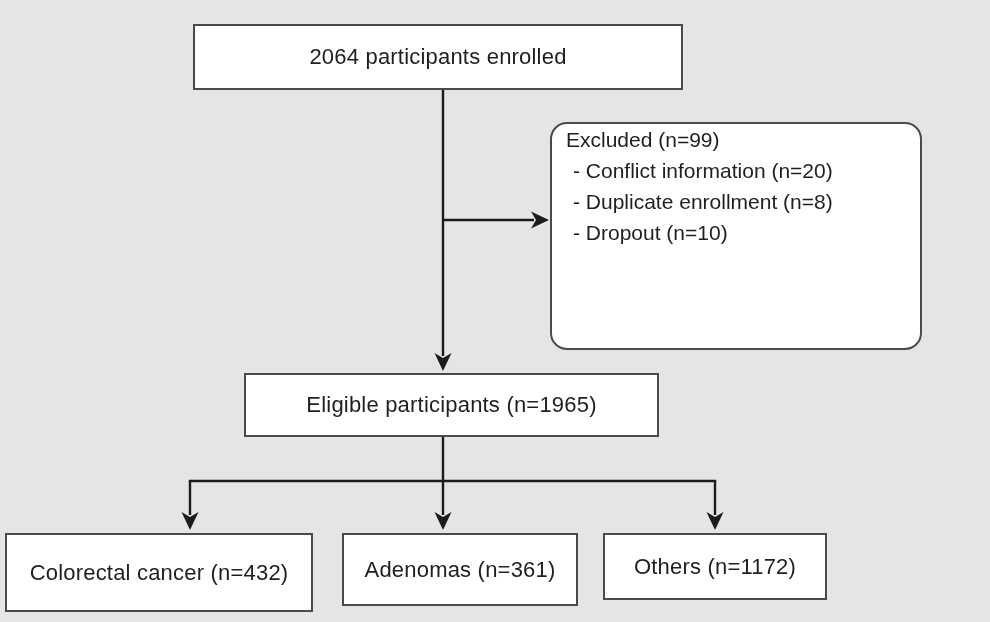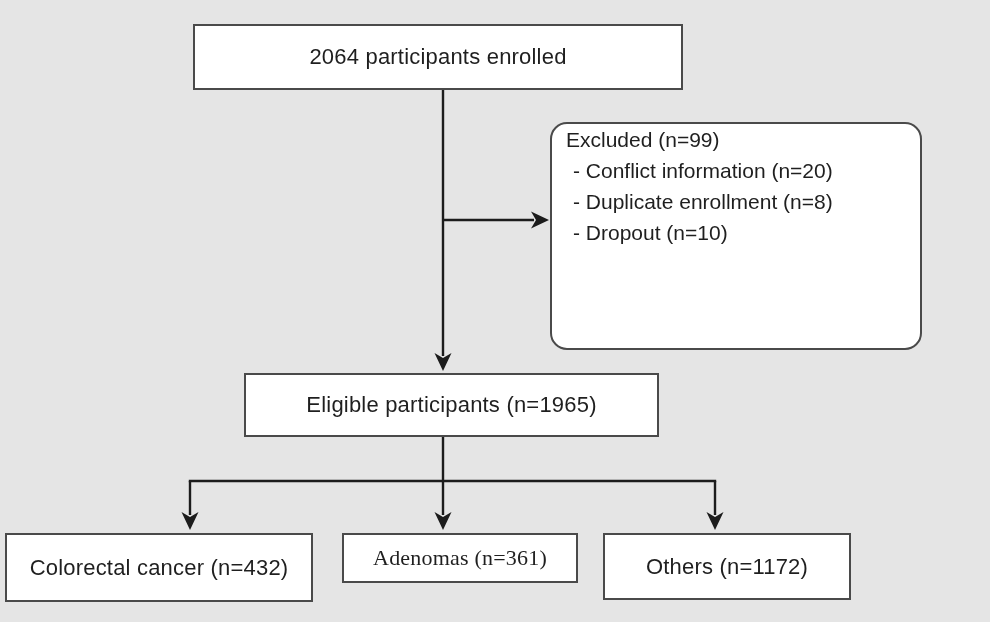--- a/index.html
+++ b/index.html
@@ -34,23 +34,23 @@
     align-items: center;
     justify-content: center;
     text-align: center;
     font-size: 22px;
     letter-spacing: 0.2px;
   }
   .node-enrolled   { left: 193px; top: 24px;  width: 490px; height: 66px; }
   .node-excluded   { left: 550px; top: 122px; width: 372px; height: 228px;
                      padding: 0 8px 0 14px; font-size: 21px; line-height: 31px; border-radius: 17px; }
   .node-eligible   { left: 244px; top: 373px; width: 415px; height: 64px; }
-  .node-colorectal { left: 5px;   top: 533px; width: 308px; height: 69px; }
-  .node-adenomas   { left: 342px; top: 533px; width: 236px; height: 50px; font-family: Liberation Serif, serif; }
-  .node-others     { left: 603px; top: 533px; width: 248px; height: 67px; }
+  .node-colorectal { left: 5px;   top: 533px; width: 308px; height: 79px; }
+  .node-adenomas   { left: 342px; top: 533px; width: 236px; height: 73px; }
+  .node-others     { left: 603px; top: 533px; width: 224px; height: 67px; }
   .excl-title { white-space: nowrap; }
   .excl-item  { padding-left: 7px; white-space: nowrap; }
 </style>
 </head>
 <body>
 
 <div class="canvas">
 
   <svg class="connectors" viewBox="0 0 990 622" xmlns="http://www.w3.org/2000/svg">
     <g stroke="#1c1c1c" stroke-width="2.4" fill="none">

